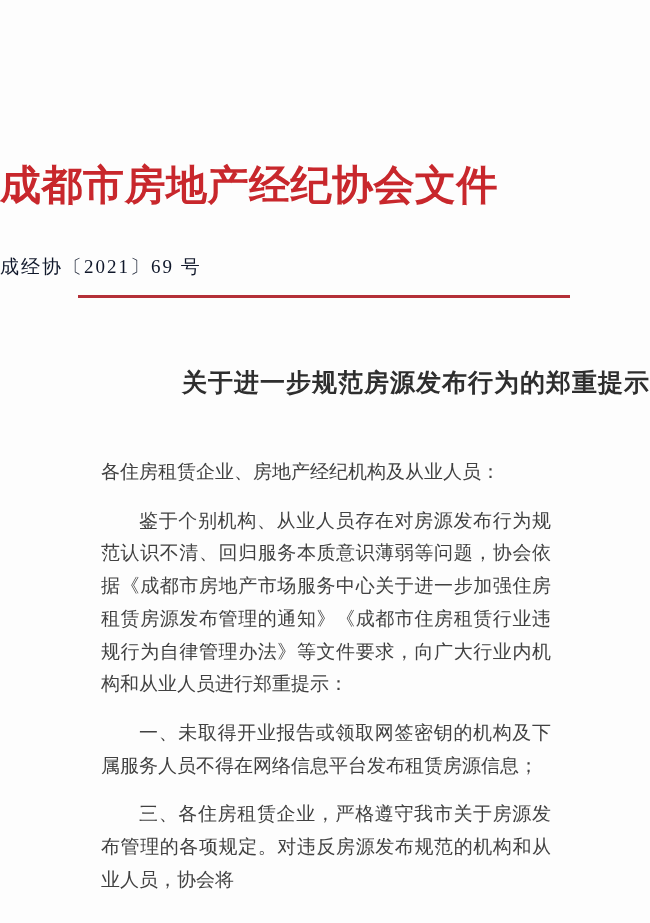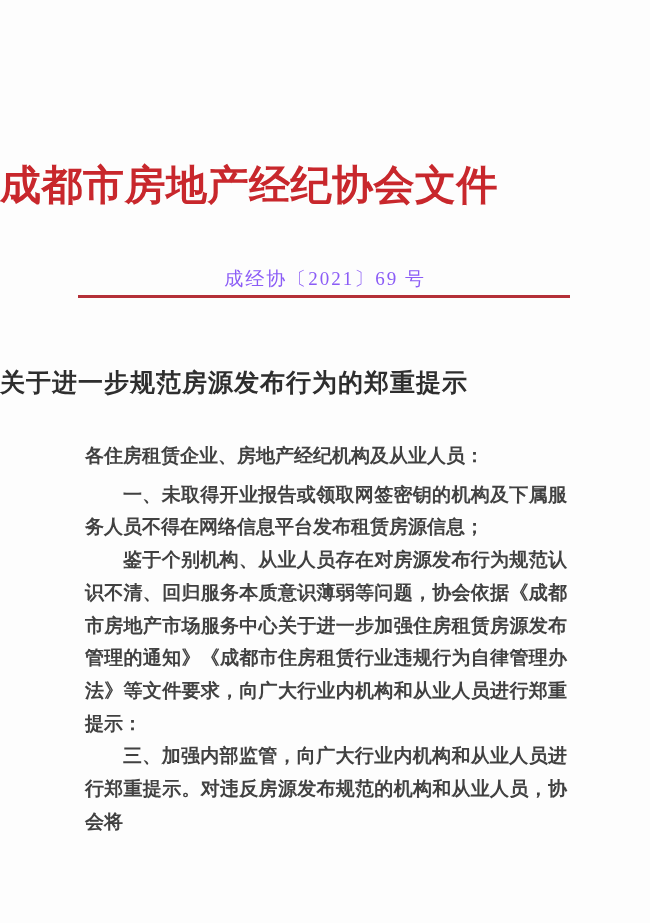--- a/index.html
+++ b/index.html
@@ -22,63 +22,62 @@
     left: 0;
     width: 100%;
     font-size: 41px;
     font-weight: 700;
     letter-spacing: 0.5px;
     color: #c8272c;
     white-space: nowrap;
   }
   .doc-number {
     position: absolute;
-    top: 266px;
+    top: 254px;
     left: 0;
     width: 100%;
-    text-align: center;
+    text-align: left;
     font-size: 19px;
     letter-spacing: 2px;
-    color: #8b5cf6;
+    color: #0f172a;
   }
   .red-divider {
     position: absolute;
     top: 295px;
     left: 78px;
     width: 492px;
     height: 3px;
     background: #b43038;
   }
   .notice-title {
     position: absolute;
     top: 366px;
     left: 0;
     width: 100%;
-    text-align: left;
+    text-align: right;
     font-size: 25px;
     font-weight: 700;
     letter-spacing: 1px;
     color: #2e2e2e;
     white-space: nowrap;
   }
   .body-text {
     position: absolute;
     top: 440px;
     left: 85px;
     width: 482px;
     font-size: 19px;
     line-height: 32.7px;
     color: #414141;
     text-align: justify;
     text-justify: inter-ideograph;
   }
   .body-text p {
-    margin: 0;
+    margin: 16px;
     text-indent: 2em;
-    font-weight: bold;
   }
   .body-text p.salutation {
     text-indent: 0;
     margin-bottom: 6px;
   }
 </style>
 </head>
 <body>
 
 <div class="page">
@@ -86,18 +85,18 @@
   <div class="letterhead-title">成都市房地产经纪协会文件</div>
 
   <div class="doc-number">成经协〔2021〕69 号</div>
 
   <div class="red-divider"></div>
 
   <div class="notice-title">关于进一步规范房源发布行为的郑重提示</div>
 
   <div class="body-text">
     <p class="salutation">各住房租赁企业、房地产经纪机构及从业人员：</p>
+    <p>鉴于个别机构、从业人员存在对房源发布行为规范认识不清、回归服务本质意识薄弱等问题，协会依据《成都市房地产市场服务中心关于进一步加强住房租赁房源发布管理的通知》《成都市住房租赁行业违规行为自律管理办法》等文件要求，向广大行业内机构和从业人员进行郑重提示：</p>
     <p>一、未取得开业报告或领取网签密钥的机构及下属服务人员不得在网络信息平台发布租赁房源信息；</p>
-    <p>鉴于个别机构、从业人员存在对房源发布行为规范认识不清、回归服务本质意识薄弱等问题，协会依据《成都市房地产市场服务中心关于进一步加强住房租赁房源发布管理的通知》《成都市住房租赁行业违规行为自律管理办法》等文件要求，向广大行业内机构和从业人员进行郑重提示：</p>
-    <p>三、加强内部监管，向广大行业内机构和从业人员进行郑重提示。对违反房源发布规范的机构和从业人员，协会将</p>
+    <p>三、各住房租赁企业，严格遵守我市关于房源发布管理的各项规定。对违反房源发布规范的机构和从业人员，协会将</p>
   </div>
 
 </div>
 
 </body></html>

